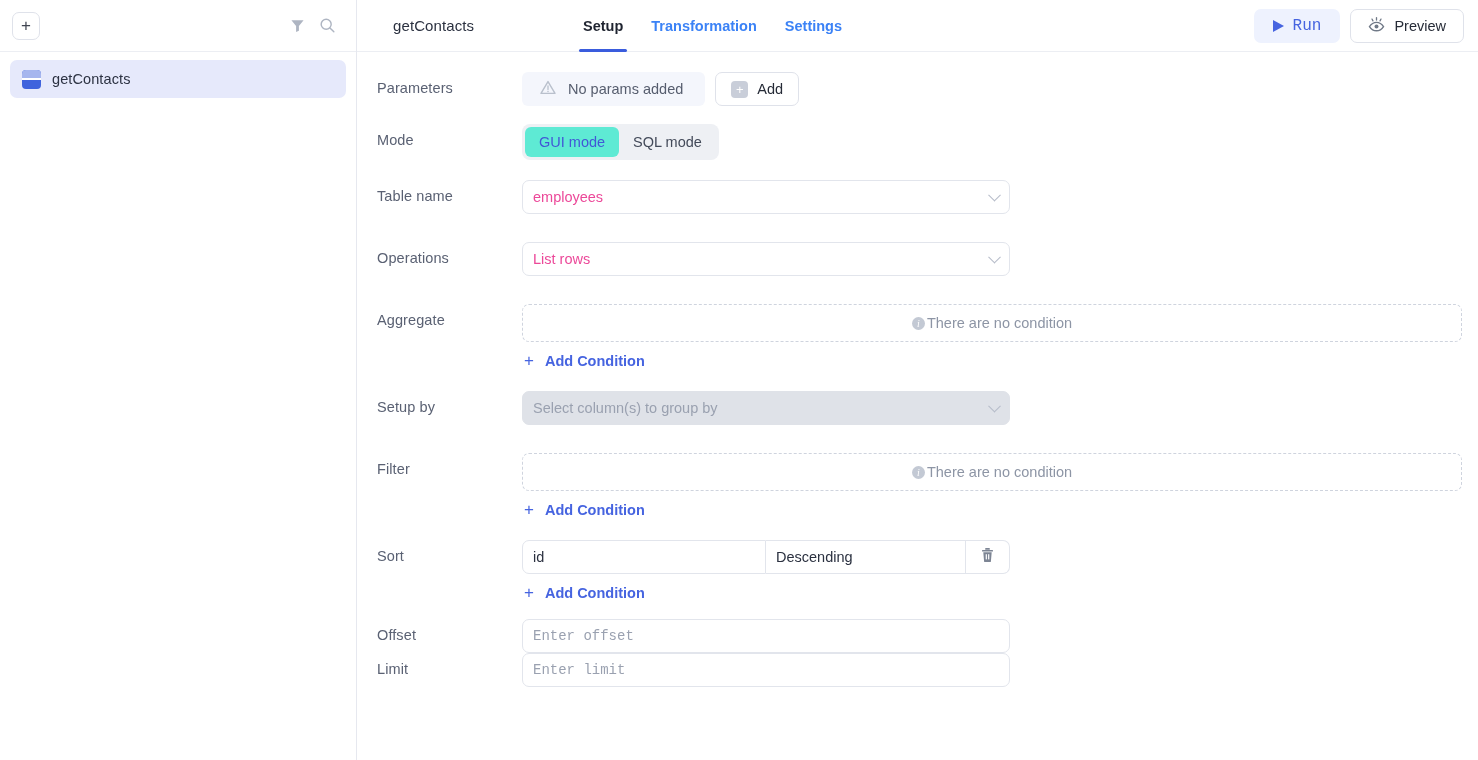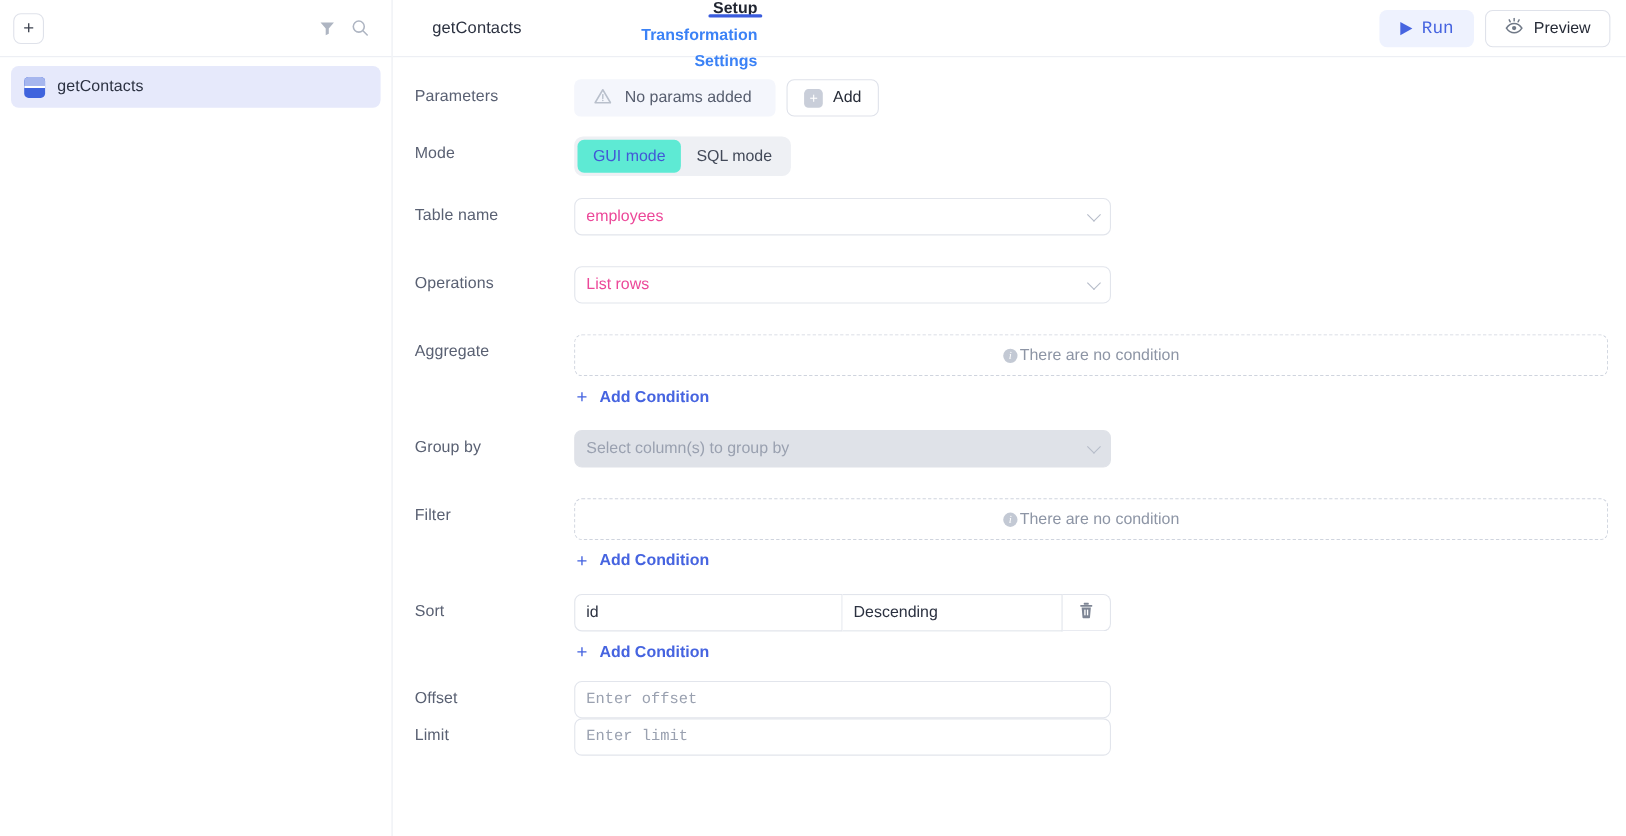--- a/index.html
+++ b/index.html
@@ -73,21 +73,21 @@
     display: flex; align-items: center;
     border-bottom: 1px solid #eceef3;
     padding: 0 14px 0 0;
     position: relative;
   }
   .topbar-title {
     font-size: 15px; color: #2b3140;
     margin-left: 36px; width: 180px;
     letter-spacing: .1px;
   }
-  .tabs { display: flex; align-items: flex-end; height: 52px; gap: 8px; flex-direction: column; }
+  .tabs { display: flex; align-items: flex-end; height: 52px; gap: 8px; }
   .tab {
     padding: 0 10px; height: 52px;
     display: flex; align-items: center;
     font-size: 14.5px; color: #3b82f6;
     cursor: pointer; position: relative; font-weight: bold;
   }
   .tab.active { color: #1f2430; font-weight: 600; }
   .tab.active::after {
     content: ""; position: absolute; left: 6px; right: 6px; bottom: 0;
     height: 2.5px; background: #3a5cdd; border-radius: 2px;
@@ -359,21 +359,21 @@
             <span>There are no condition</span>
           </div>
           <div class="addcond">
             <span class="plus">+</span>
             <span>Add Condition</span>
           </div>
         </div>
       </div>
 
       <div class="row" style="margin-bottom:28px;">
-        <div class="row-label">Group by</div>
+        <div class="row-label">Setup by</div>
         <div class="row-field">
           <div class="sel disabled placeholder">
             <span>Select column(s) to group by</span>
             <span class="chev"></span>
           </div>
         </div>
       </div>
 
       <div class="row" style="margin-bottom:22px;">
         <div class="row-label">Filter</div>

